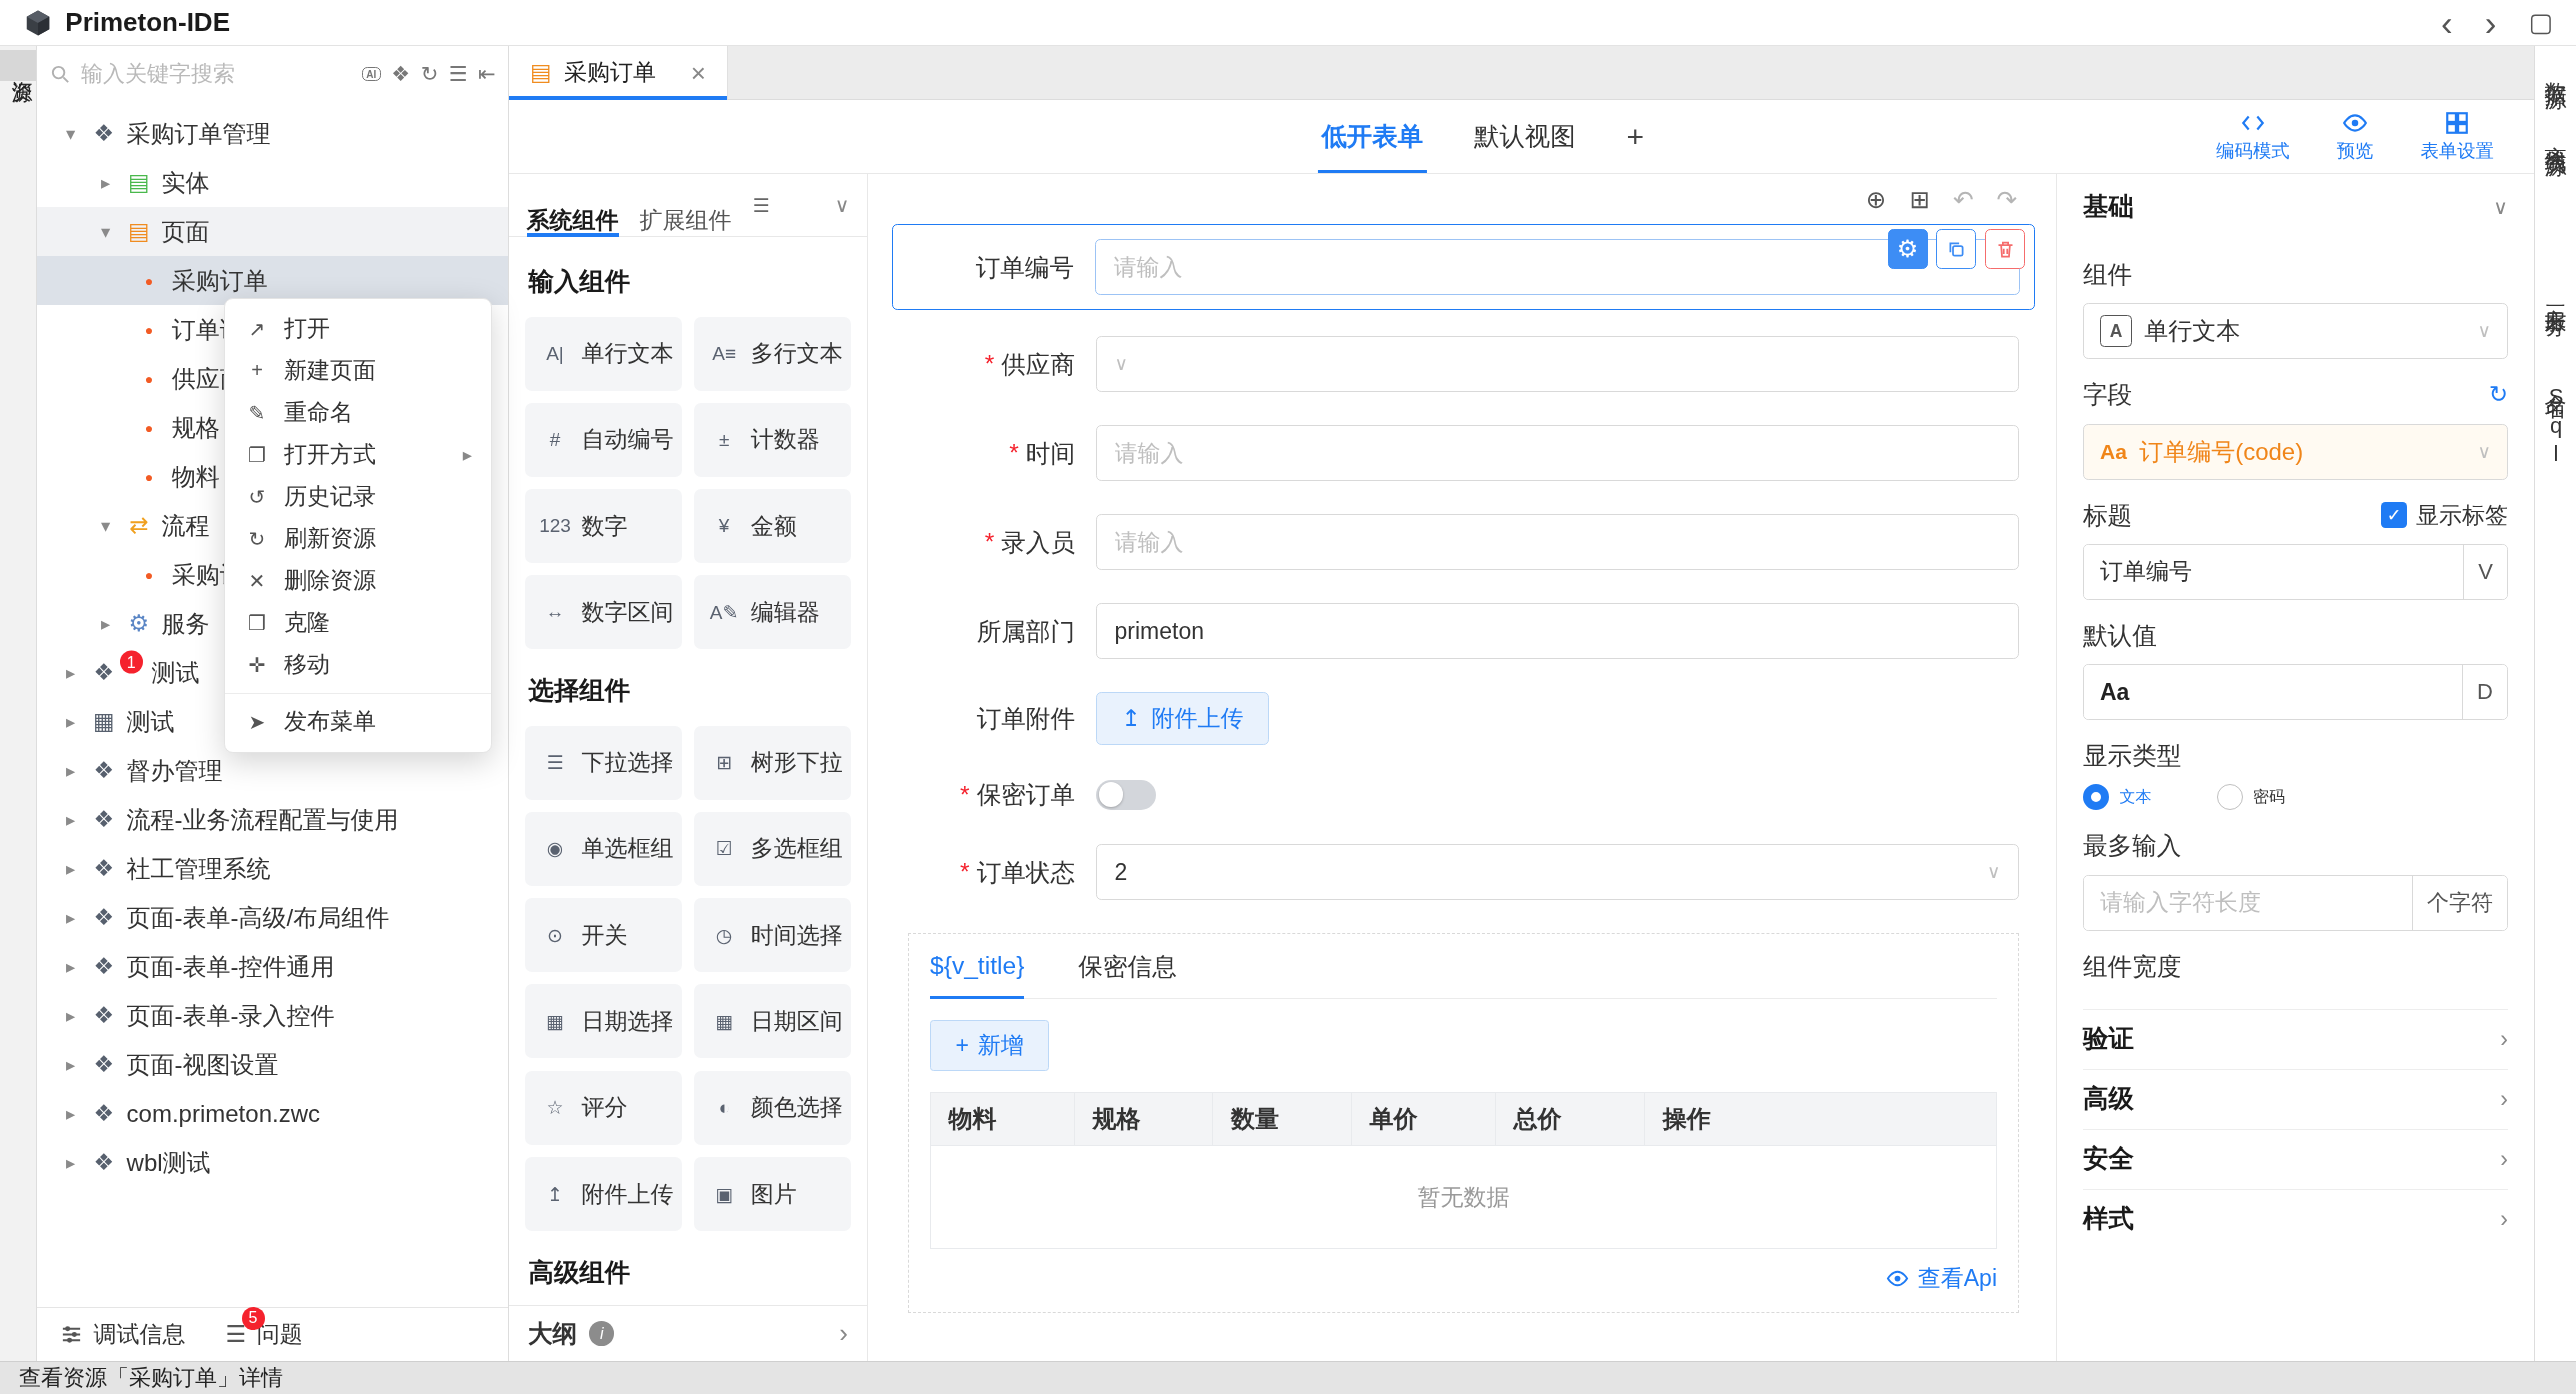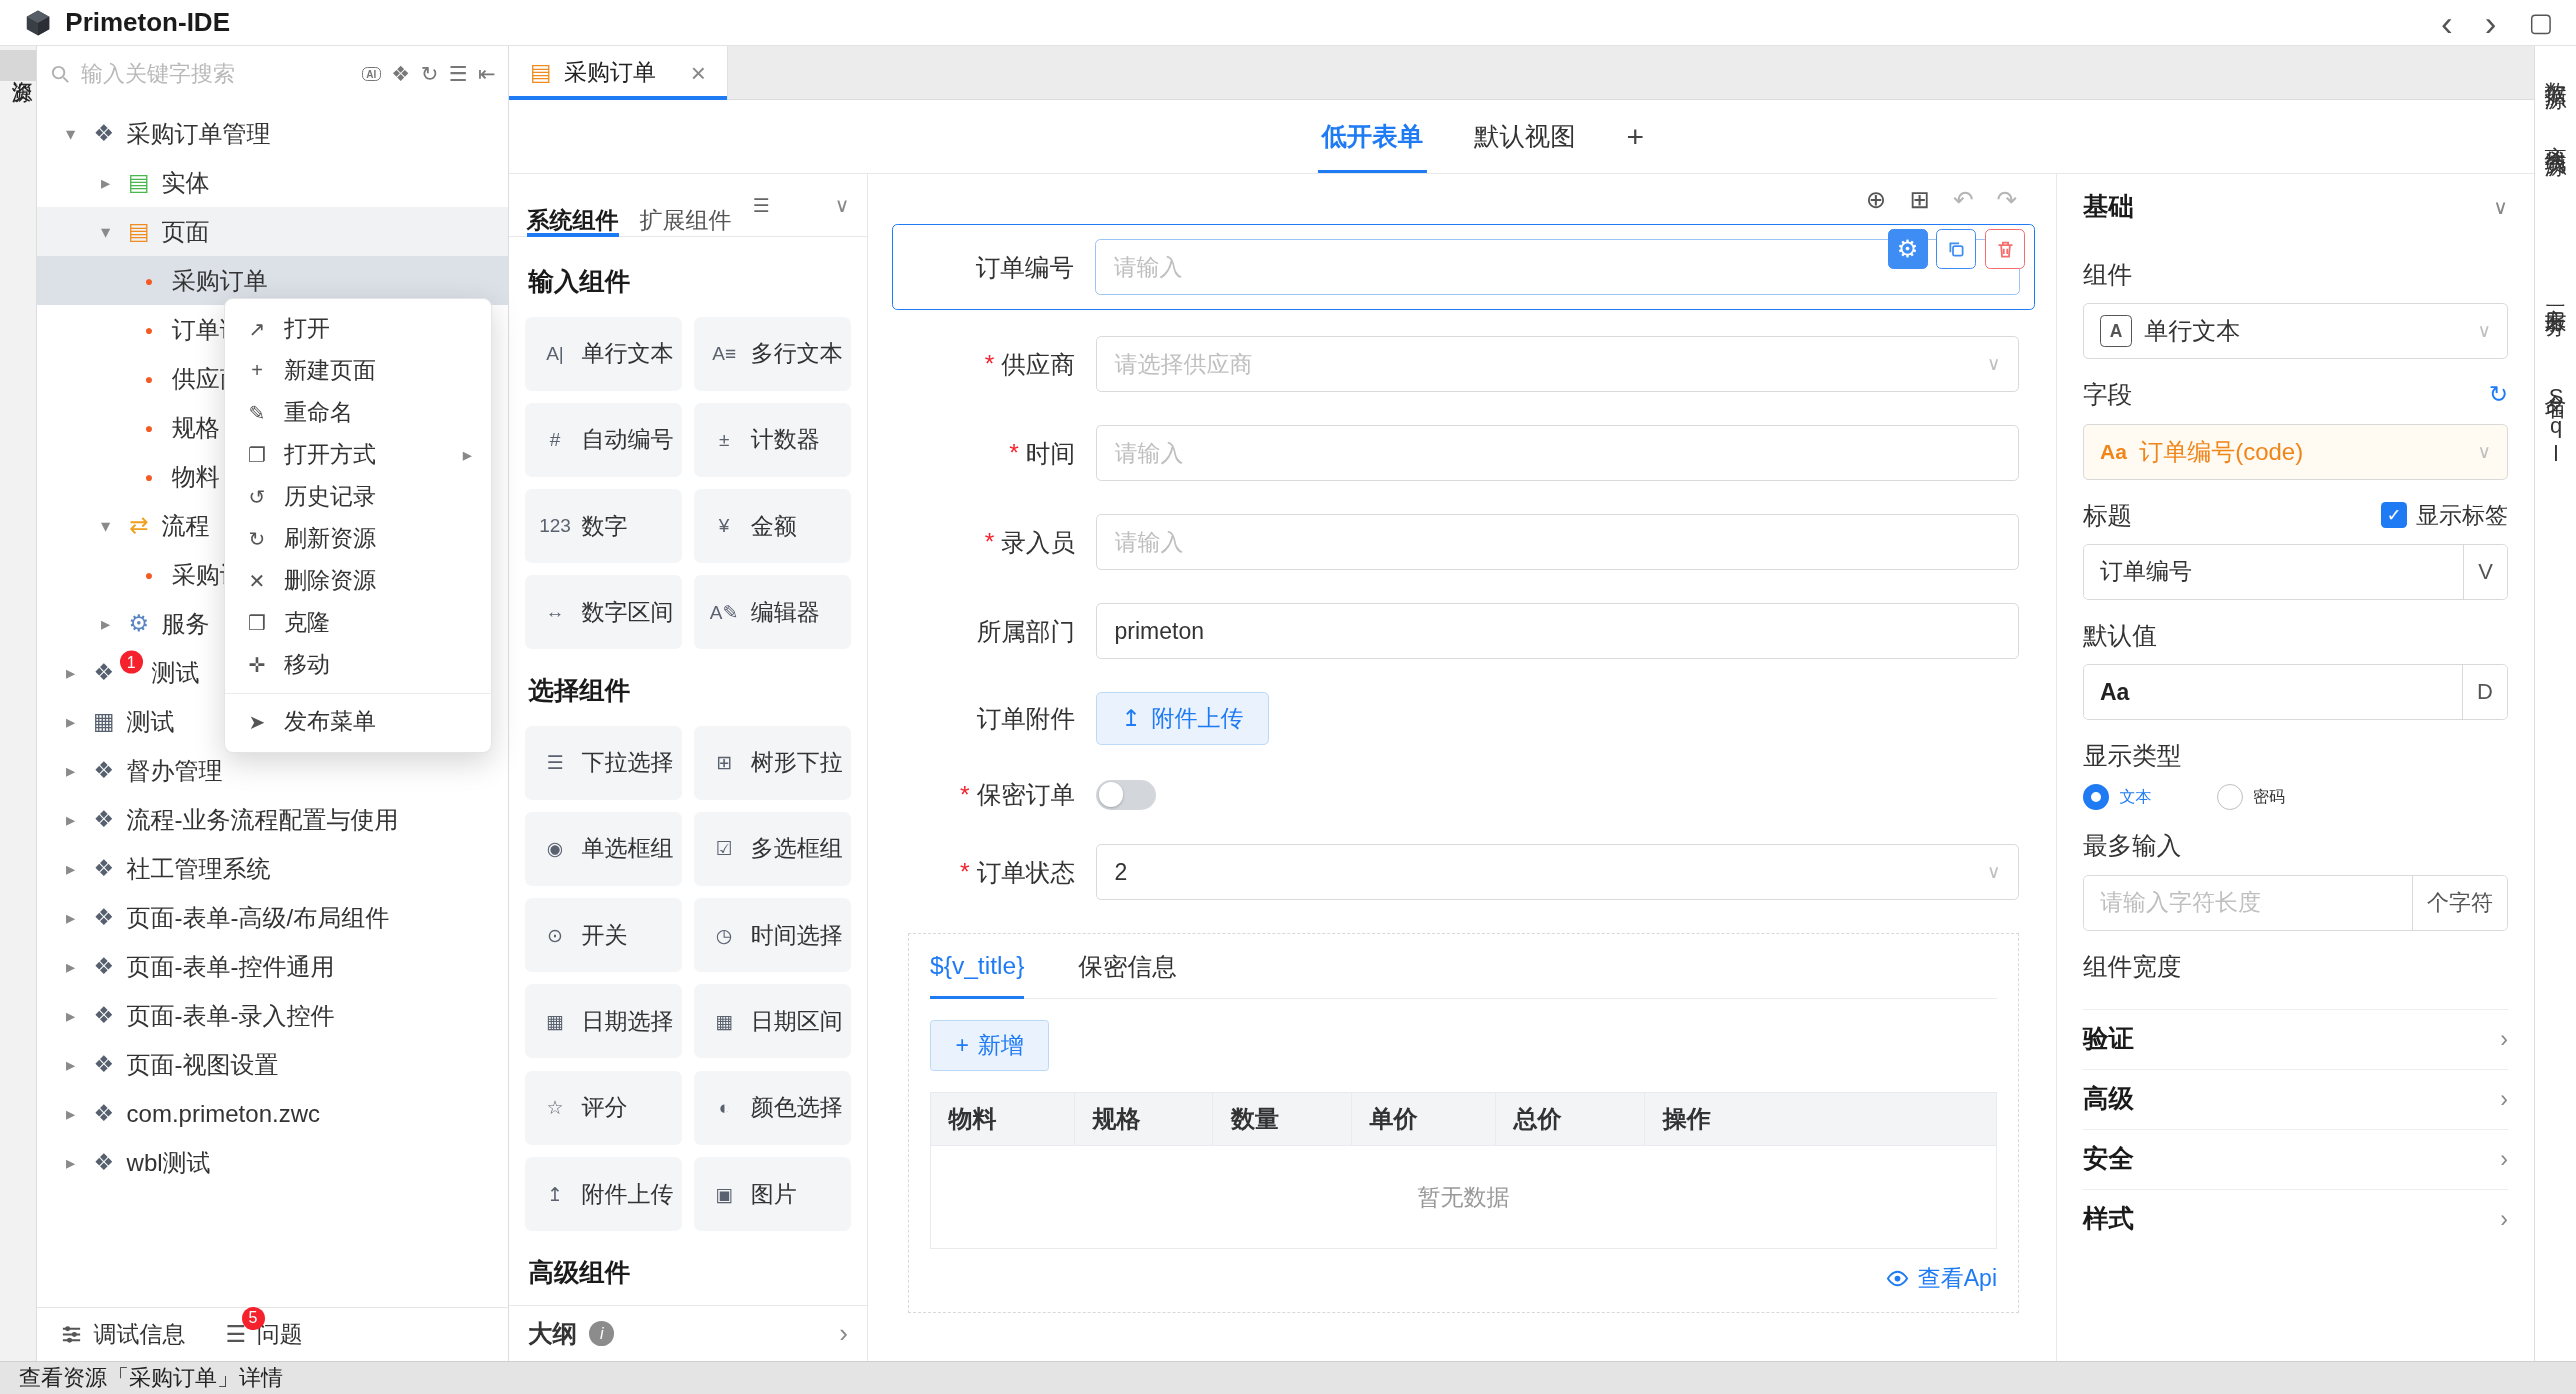--- a/index.html
+++ b/index.html
@@ -351,20 +351,44 @@
       <div class="editor-header">
         <div class="view-tabs">
           <div class="view-tab active">
               <span>低开表单</span>
             </div>
           <div class="view-tab">
               <span>默认视图</span>
             </div>
           <span class="add-view">+</span>
         </div>
+        <div class="header-actions">
+          <div class="h-action">
+            <svg width="26" height="26" viewBox="0 0 24 24">
+                <path d="M8 6L3 12l5 6M16 6l5 6-5 6" fill="none" stroke="#1f7bf4" stroke-width="2"></path>
+              </svg>
+            <span class="lb">编码模式</span>
+          </div>
+          <div class="h-action">
+            <svg width="26" height="26" viewBox="0 0 24 24">
+                <path d="M2 12s4-7 10-7 10 7 10 7-4 7-10 7S2 12 2 12z" fill="none" stroke="#1f7bf4" stroke-width="2"></path>
+                <circle cx="12" cy="12" r="3" fill="#1f7bf4"></circle>
+              </svg>
+            <span class="lb">预览</span>
+          </div>
+          <div class="h-action">
+            <svg width="26" height="26" viewBox="0 0 24 24">
+                <rect x="3" y="3" width="8" height="8" fill="none" stroke="#1f7bf4" stroke-width="2"></rect>
+                <rect x="13" y="3" width="8" height="8" fill="none" stroke="#1f7bf4" stroke-width="2"></rect>
+                <rect x="3" y="13" width="8" height="8" fill="none" stroke="#1f7bf4" stroke-width="2"></rect>
+                <rect x="13" y="13" width="8" height="8" fill="none" stroke="#1f7bf4" stroke-width="2"></rect>
+              </svg>
+            <span class="lb">表单设置</span>
+          </div>
+        </div>
       </div>
 
       <div class="editor-body">
 
         <div class="palette">
           <div class="palette-head">
             <div class="p-tab active">
                 <span>系统组件</span>
               </div>
             <div class="p-tab inactive">
@@ -503,21 +527,20 @@
               </div>
           </div>
 
           <div class="form-row">
             <label class="fr-label">
                 <span class="req">*</span>
                 <span>供应商</span>
               </label>
             <div class="fr-control">
               <div class="fr-select">
-                <span class="ph">请选择供应商</span>
                 <span class="chev">∨</span>
               </div>
             </div>
           </div>
 
           <div class="form-row">
             <label class="fr-label">
                 <span class="req">*</span>
                 <span>时间</span>
               </label>

